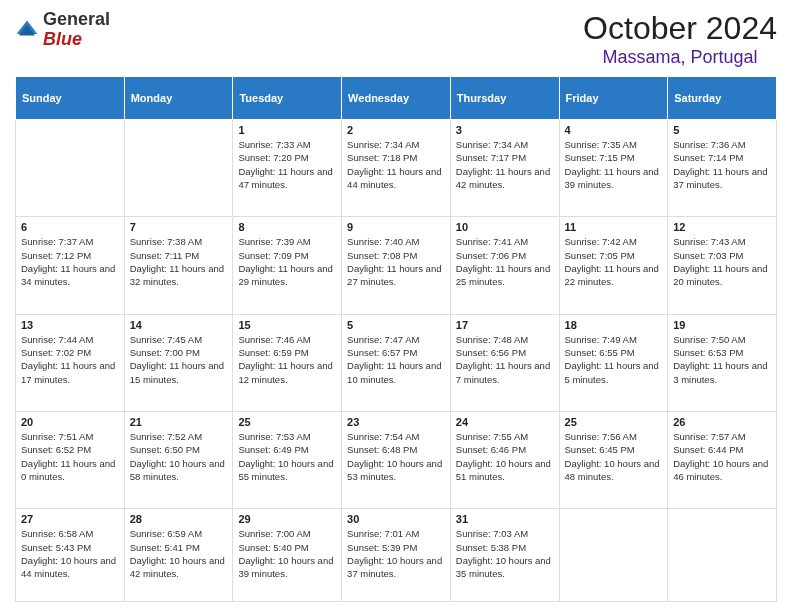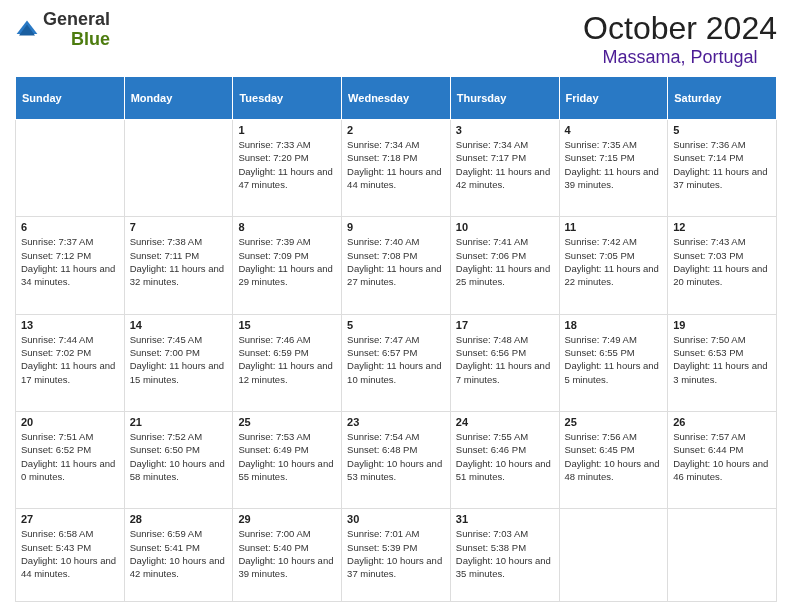--- a/index.html
+++ b/index.html
@@ -25,24 +25,23 @@
     }
     .logo {
       display: flex;
       align-items: center;
       gap: 4px;
     }
     .logo-text {
       font-size: 18px;
       font-weight: bold;
       line-height: 1.1;
-      text-align: right;
     }
     .logo-general { color: #333; }
-    .logo-blue { color: #4d7c0f; }
+    .logo-blue { color: #b91c1c; font-style: italic; }
     .logo-icon {
       width: 24px;
       height: 24px;
     }
     .title-area {
       text-align: center;
     }
     .month-title {
       font-size: 32px;
       font-weight: normal;

